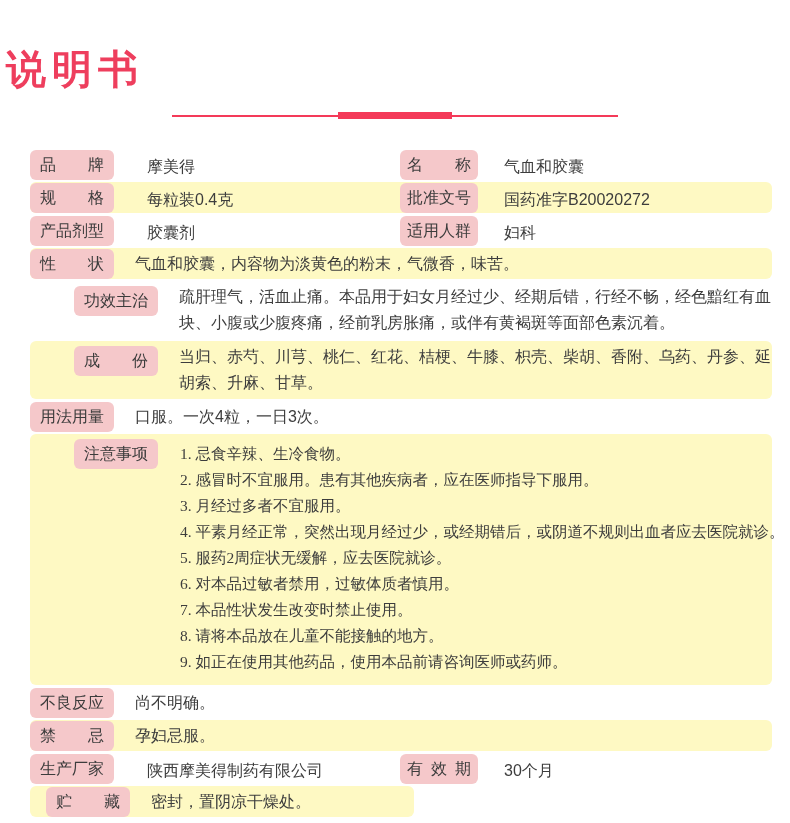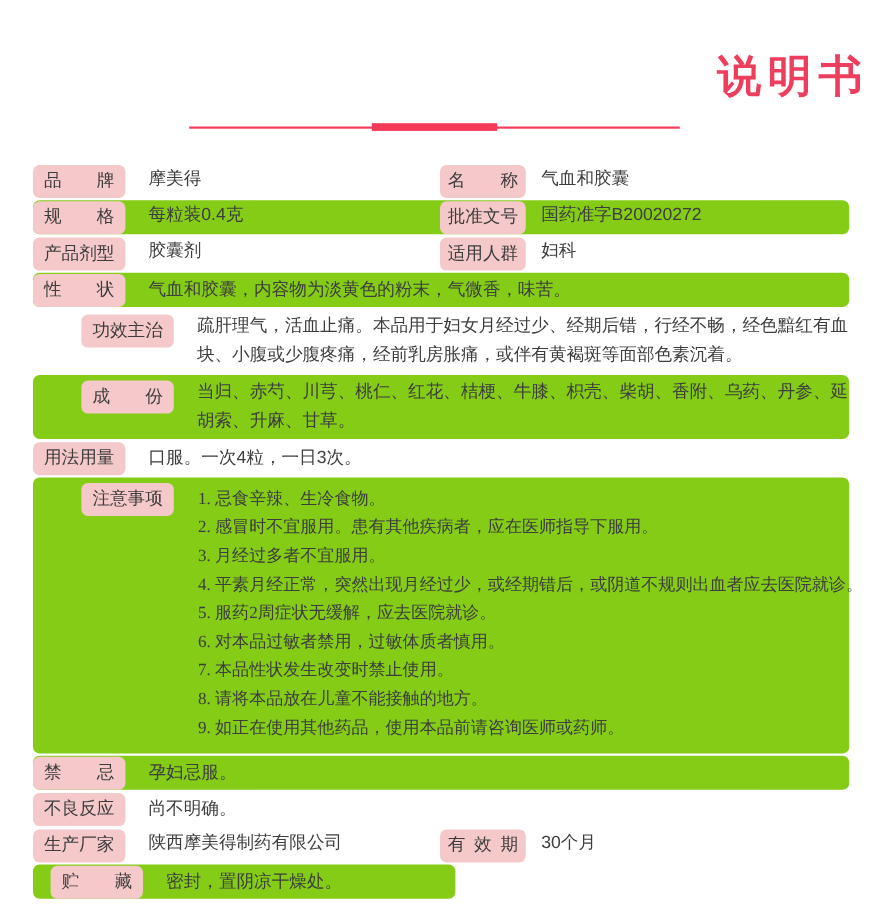--- a/index.html
+++ b/index.html
@@ -5,21 +5,21 @@
   html,body{margin:0;padding:0;}
   body{
     width:790px;height:823px;
     background:#ffffff;
     font-family:"Liberation Sans", sans-serif;
     overflow:hidden;
   }
   
   .page-title{
     margin:42px 0 0;
-    text-align:right;
+    text-align:left;
     font-family:"Liberation Serif", serif;
     font-weight:bold;
     font-size:40px;
     letter-spacing:6px;
     text-indent:6px;
     color:#ee3e5d;
   }
   .divider{
     position:relative;
     width:446px;height:7px;
@@ -40,24 +40,24 @@
     width:742px;
     margin:30px 0 0 30px;
   }
   .row{
     display:flex;
     align-items:center;
     min-height:31px;
     margin-bottom:2px;
     border-radius:6px;
   }
-  .row.shaded{background:#84cc16;}
+  .row.shaded{background:#fef9c3;}
   .row.top{align-items:flex-start;padding:2px 0 3px;}
   .row.half{width:368px;padding-left:16px;}
-  .cell{display:flex;align-items:flex-start;}
+  .cell{display:flex;align-items:flex-end;gap:12px;}
   .cell.left{flex:0 0 370px;}
   .lab{
     flex:0 0 84px;
     box-sizing:border-box;
     width:84px;
     padding:5px 10px;
     background:#f5c8ca;
     border-radius:6px;
     font-size:16px;
     line-height:20px;
@@ -163,31 +163,31 @@
         <div class="note-item">3. 月经过多者不宜服用。</div>
         <div class="note-item">4. 平素月经正常，突然出现月经过少，或经期错后，或阴道不规则出血者应去医院就诊。</div>
         <div class="note-item">5. 服药2周症状无缓解，应去医院就诊。</div>
         <div class="note-item">6. 对本品过敏者禁用，过敏体质者慎用。</div>
         <div class="note-item">7. 本品性状发生改变时禁止使用。</div>
         <div class="note-item">8. 请将本品放在儿童不能接触的地方。</div>
         <div class="note-item">9. 如正在使用其他药品，使用本品前请咨询医师或药师。</div>
       </div>
     </div>
 
+    <div class="row">
+      <span class="lab">不良反应</span>
+      <span class="val">尚不明确。</span>
+    </div>
+
     <div class="row shaded">
       <span class="lab">禁忌</span>
       <span class="val">孕妇忌服。</span>
     </div>
 
     <div class="row">
-      <span class="lab">不良反应</span>
-      <span class="val">尚不明确。</span>
-    </div>
-
-    <div class="row">
       <div class="cell left">
         <span class="lab">生产厂家</span>
         <span class="val">陕西摩美得制药有限公司</span>
       </div>
       <div class="cell">
         <span class="lab r">有效期</span>
         <span class="val r">30个月</span>
       </div>
     </div>
 

